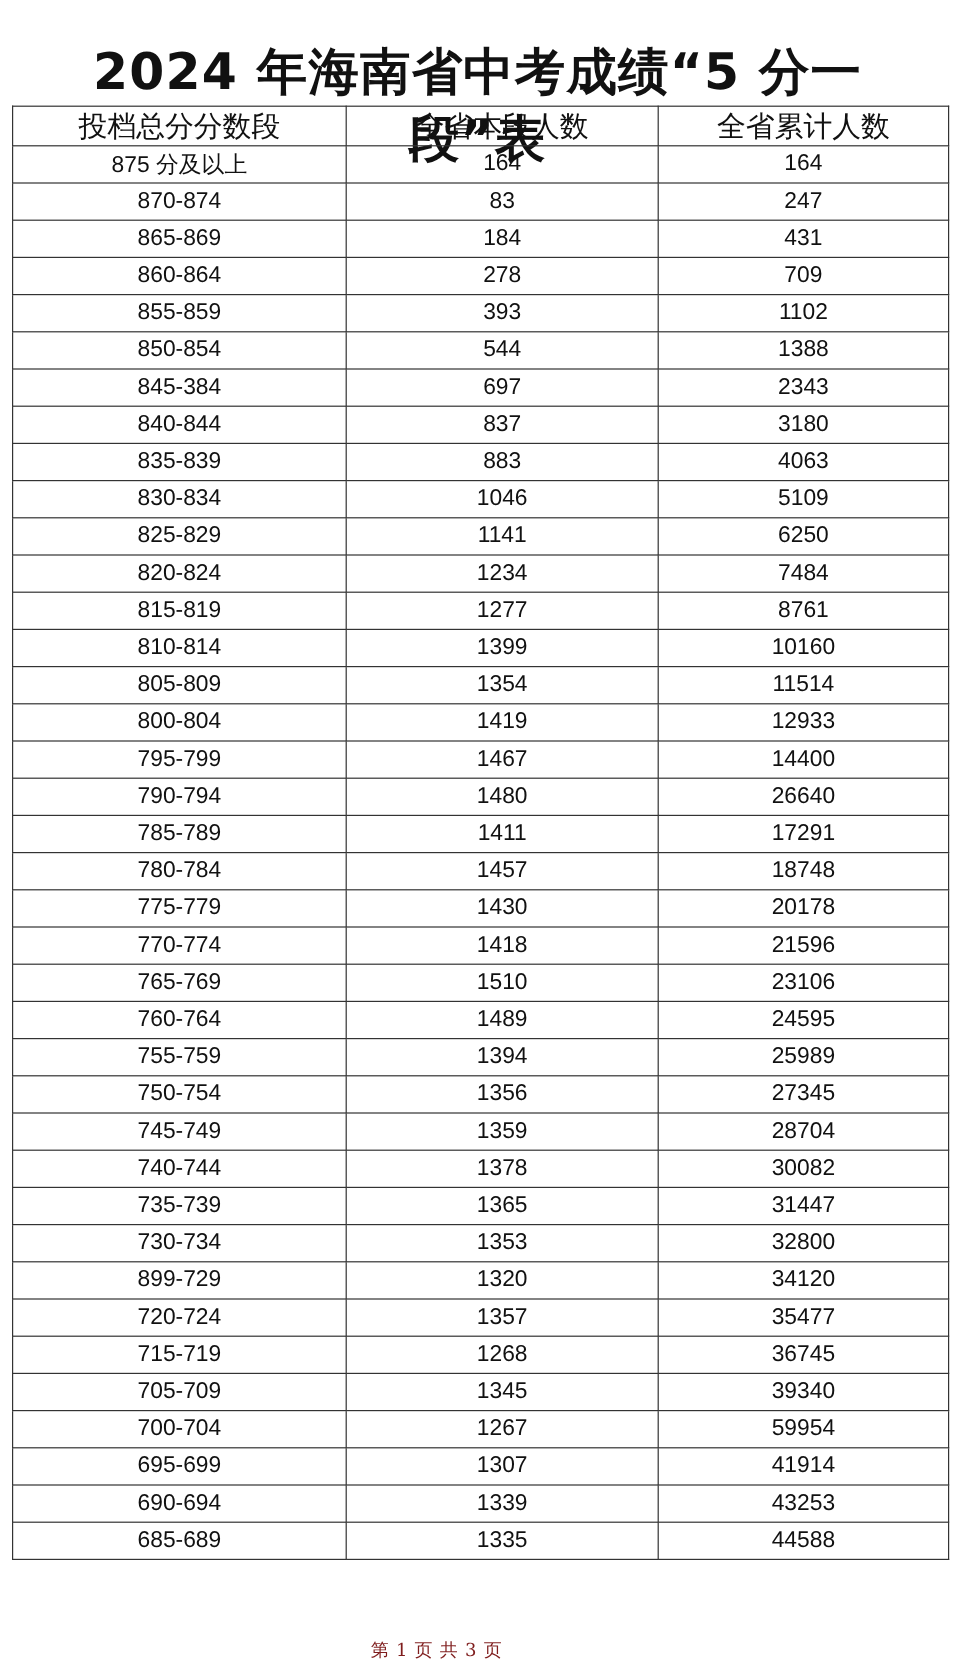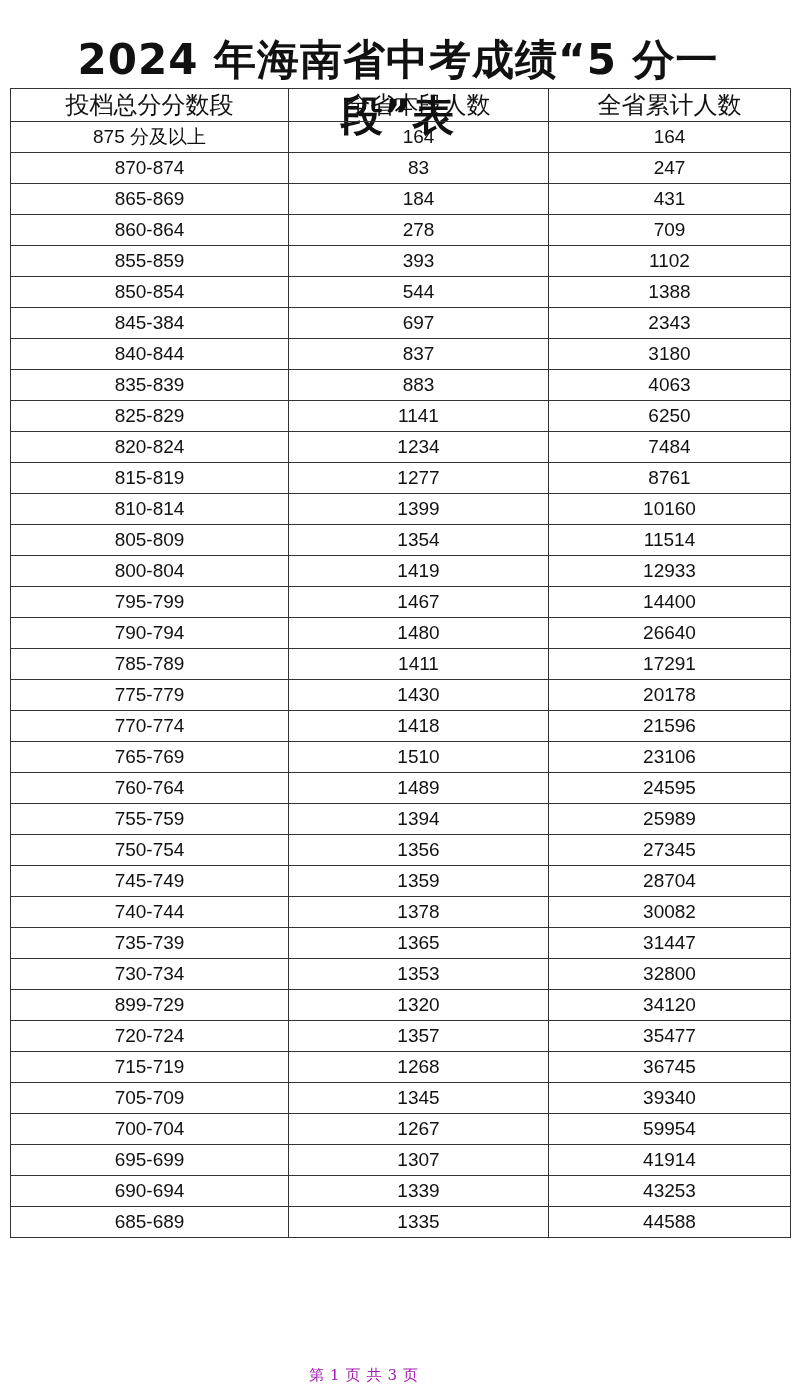--- a/index.html
+++ b/index.html
@@ -55,21 +55,21 @@
       font-family: "DejaVu Sans", "Liberation Sans", sans-serif;
       font-size: 24px;
     }
     .footer {
       position: absolute;
       left: 0;
       top: 1366px;
       width: 727px;
       text-align: center;
       font-size: 15px;
-      color: #a21caf;
+      color: #7f1d1d;
       font-family: "DejaVu Serif", "Liberation Serif", serif;
       word-spacing: 4px;
     }
     .footer span { margin: 0 3px; }
   </style>
 </head>
 <body>
 
 <h1 class="title">2024 年海南省中考成绩“5 分一段”表</h1>
 
@@ -126,20 +126,25 @@
         <td>840-844</td>
         <td>837</td>
         <td>3180</td>
       </tr>
       <tr>
         <td>835-839</td>
         <td>883</td>
         <td>4063</td>
       </tr>
       <tr>
+        <td>830-834</td>
+        <td>1046</td>
+        <td>5109</td>
+      </tr>
+      <tr>
         <td>825-829</td>
         <td>1141</td>
         <td>6250</td>
       </tr>
       <tr>
         <td>820-824</td>
         <td>1234</td>
         <td>7484</td>
       </tr>
       <tr>
@@ -171,20 +176,25 @@
         <td>790-794</td>
         <td>1480</td>
         <td>26640</td>
       </tr>
       <tr>
         <td>785-789</td>
         <td>1411</td>
         <td>17291</td>
       </tr>
       <tr>
+        <td>780-784</td>
+        <td>1457</td>
+        <td>18748</td>
+      </tr>
+      <tr>
         <td>775-779</td>
         <td>1430</td>
         <td>20178</td>
       </tr>
       <tr>
         <td>770-774</td>
         <td>1418</td>
         <td>21596</td>
       </tr>
       <tr>

